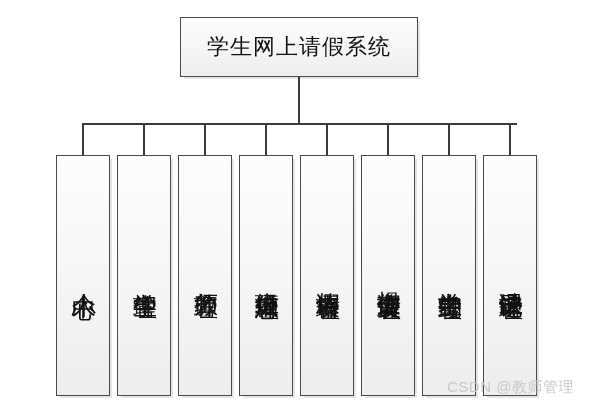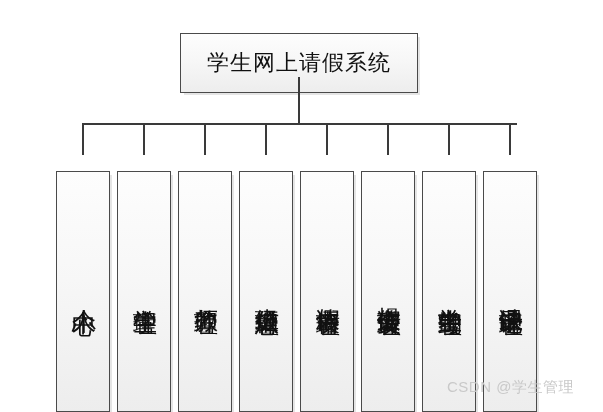--- a/index.html
+++ b/index.html
@@ -23,21 +23,20 @@
     height: 412px;
   }
 
   
   .node {
     position: absolute;
     box-sizing: border-box;
     border: 1.4px solid #4a4a4a;
     background: linear-gradient(180deg, #fdfdfd 0%, #f7f7f7 45%, #ededed 100%);
     box-shadow: 3px 3px 0 -1px rgba(0,0,0,0.10);
-    margin-top: 16px;
   }
 
   
   #root-node {
     left: 180px;
     top: 17px;
     width: 238px;
     height: 60px;
     display: flex;
     align-items: center;
@@ -144,15 +143,15 @@
       <div class="conn conn-v" style="left: 448px; top: 123px; height: 32px;"></div>
       <div class="node leaf" style="left: 422px; top: 155px; width: 54px; height: 241px;">
         <span class="node-label">学生考勤管理</span>
       </div>
       <div class="conn conn-v" style="left: 509px; top: 123px; height: 32px;"></div>
       <div class="node leaf" style="left: 483px; top: 155px; width: 54px; height: 241px;">
         <span class="node-label">缺课记录管理</span>
       </div>
     </div>
 
-  <div id="watermark">CSDN @学生管理</div>
+  <div id="watermark">CSDN @教师管理</div>
 
 </div>
 
 </body></html>

